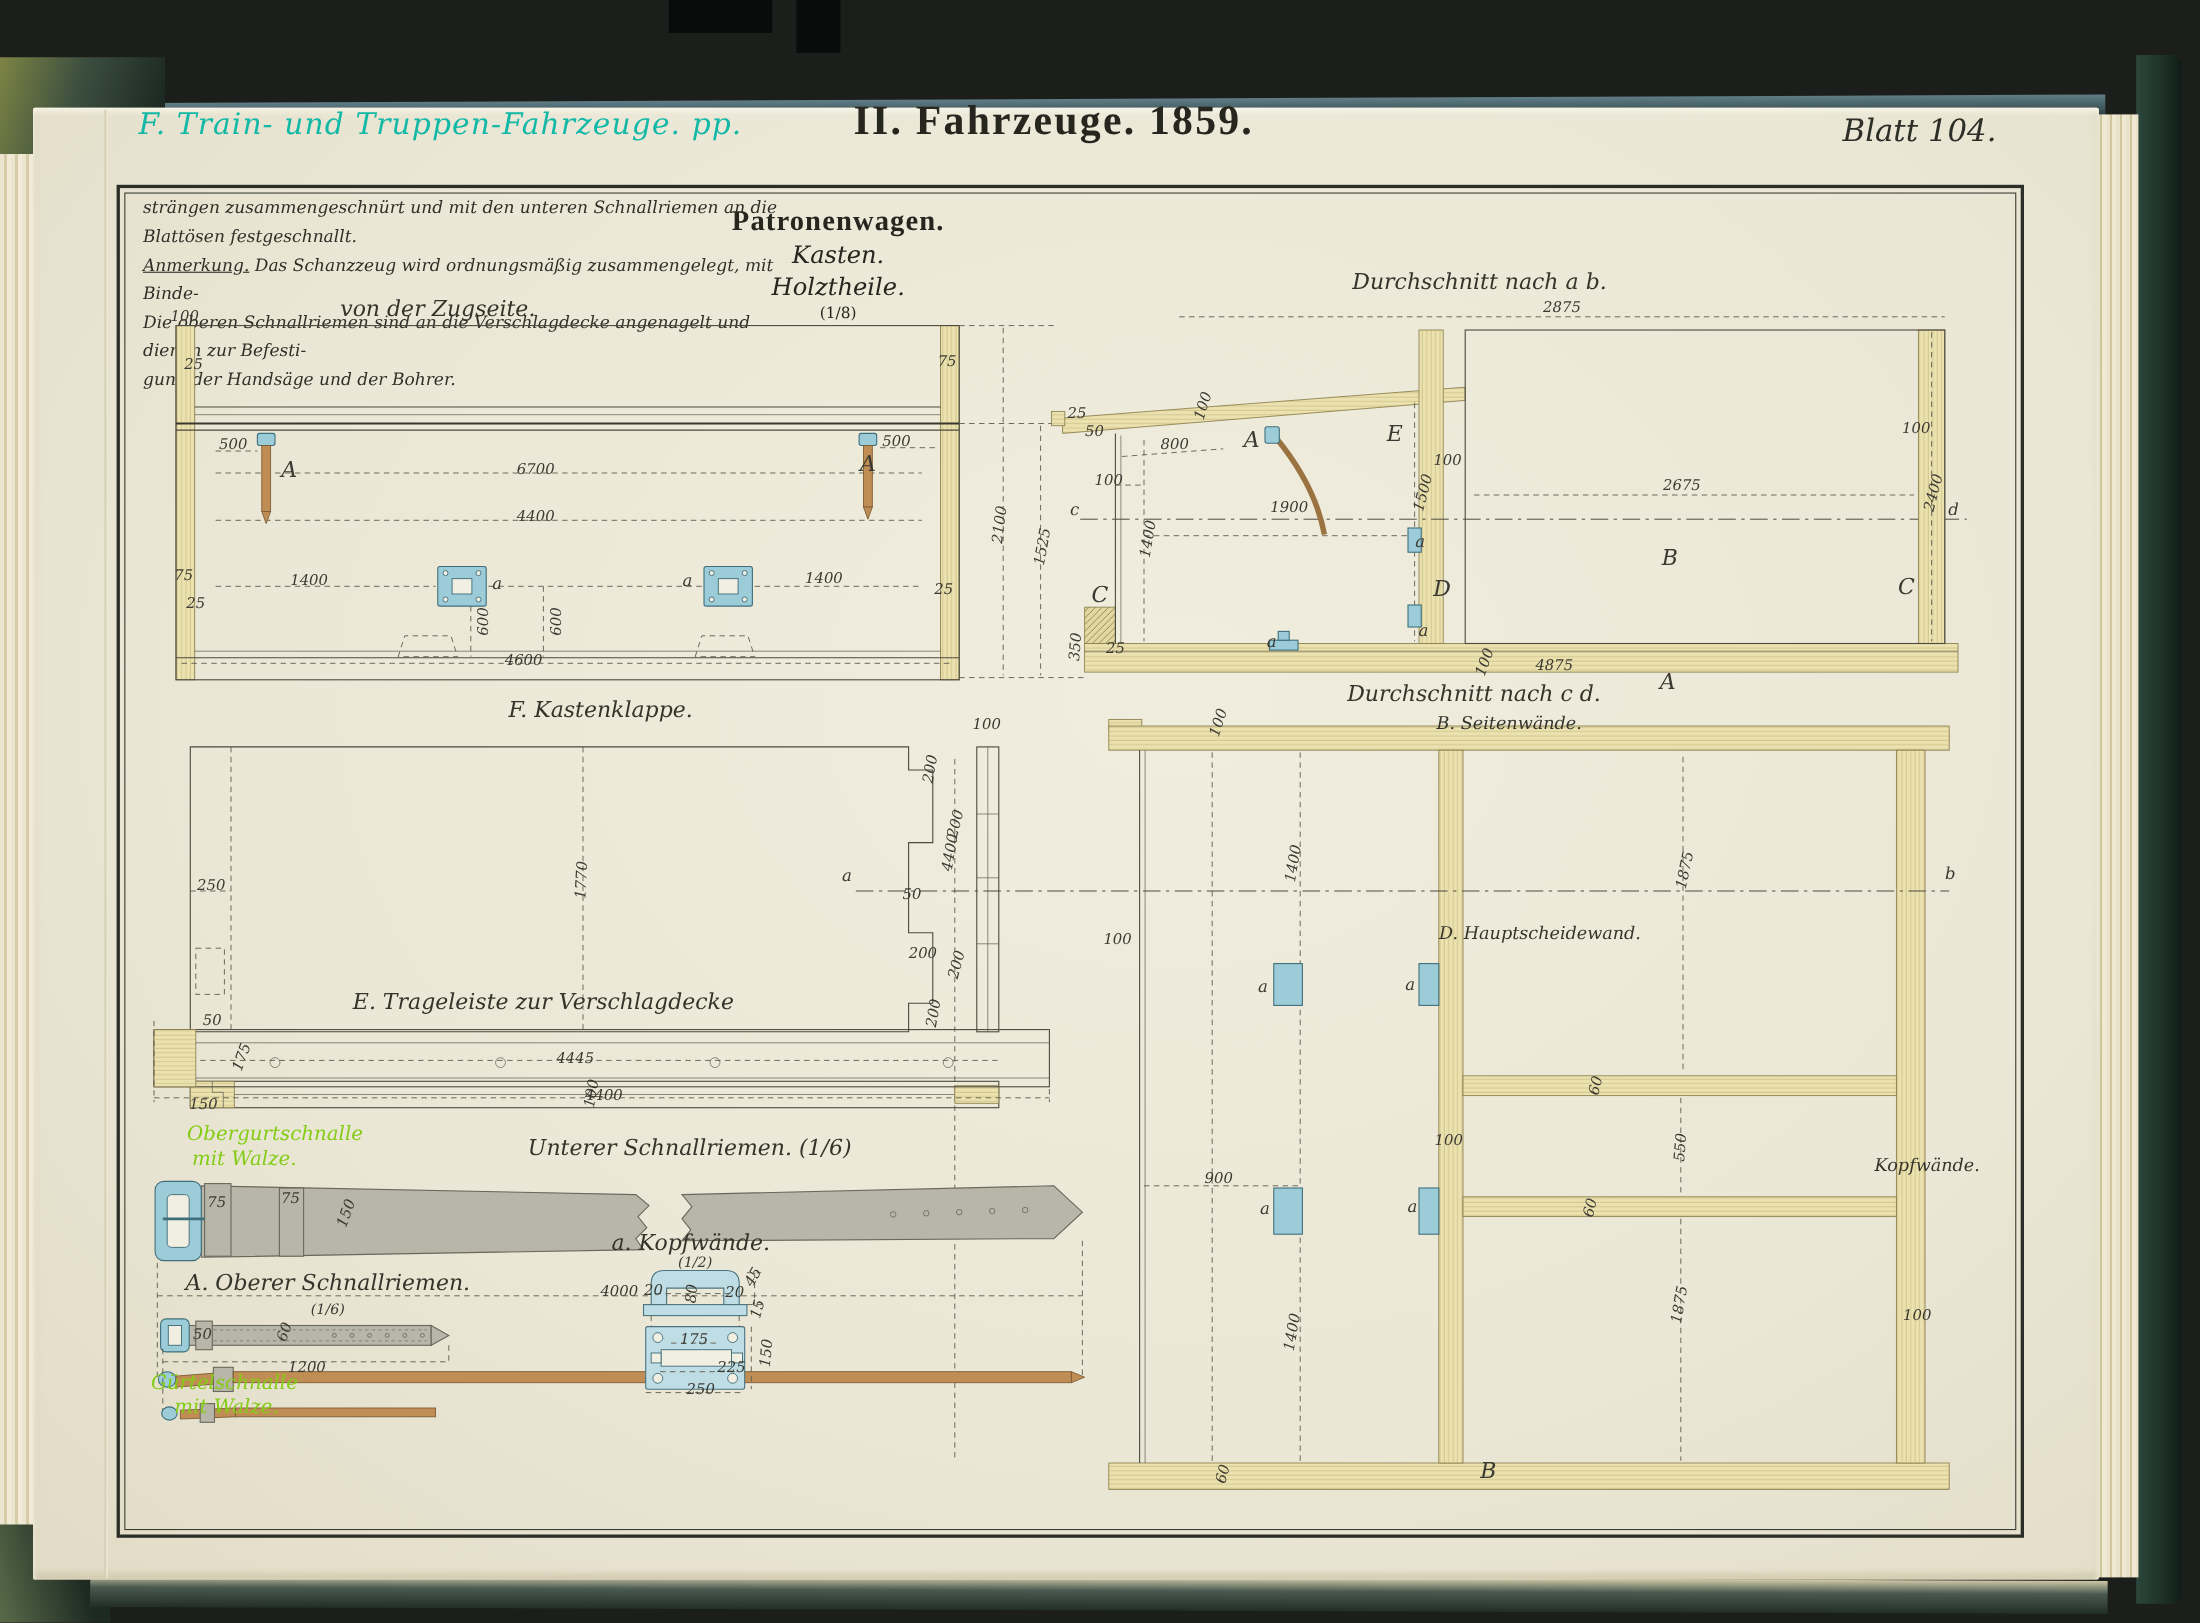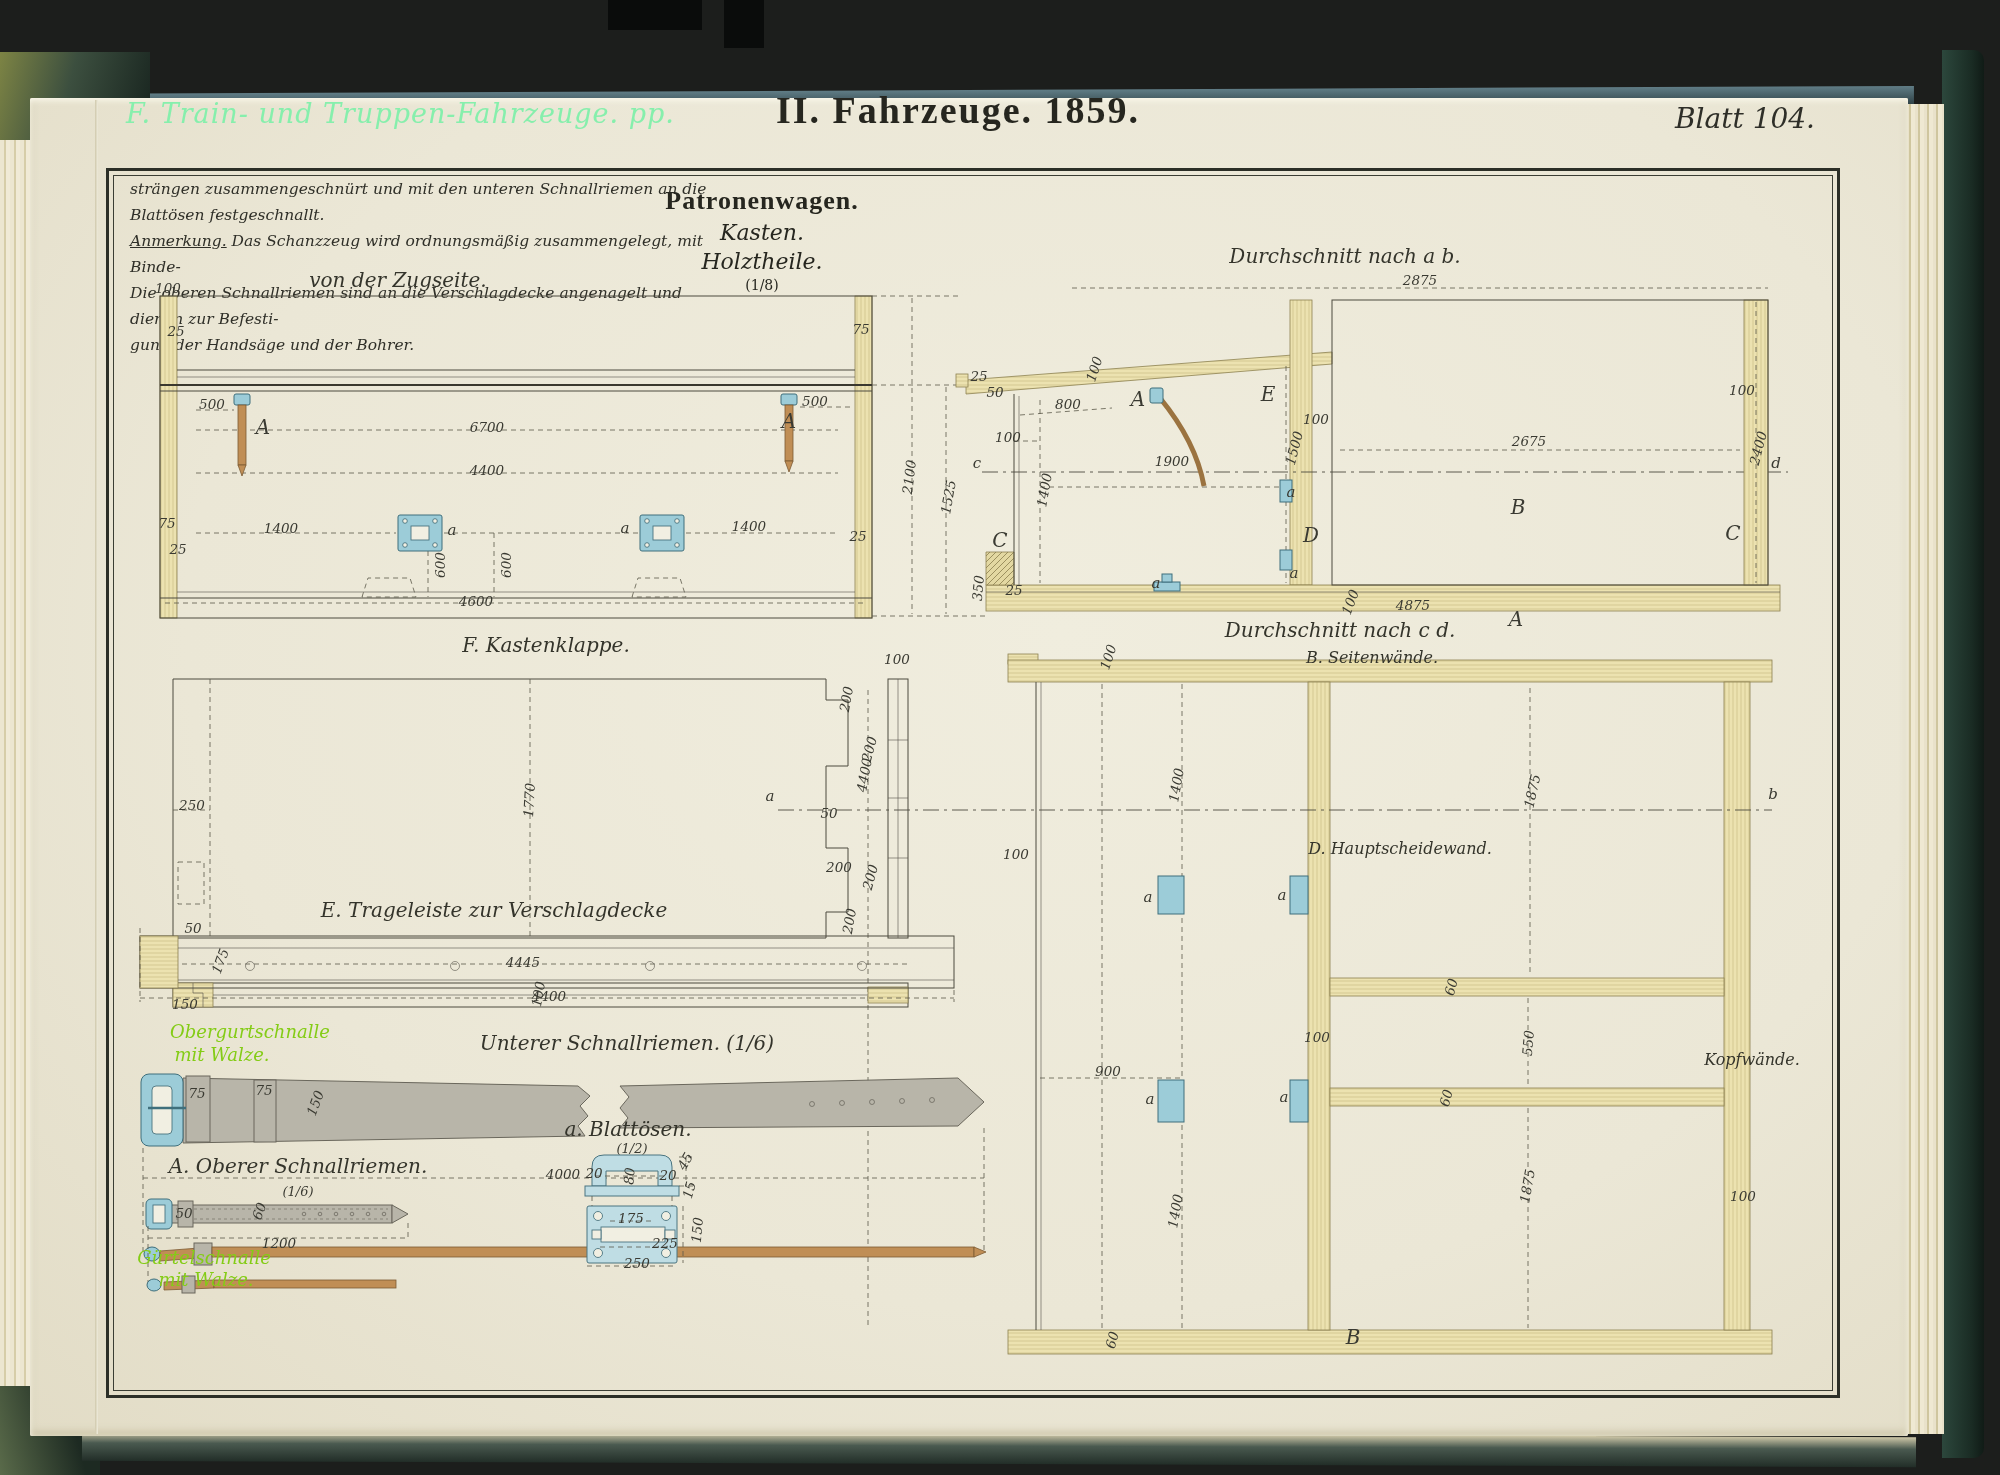--- a/index.html
+++ b/index.html
@@ -32,21 +32,21 @@
   
   .page{left:30px;top:98px;width:1878px;height:1338px;border-radius:2px;
     background:radial-gradient(ellipse at 55% 40%, #f0edde 0%, #ebe7d6 60%, #e2dcc6 100%);
     box-shadow:inset 0 2px 6px #fffdf2, inset 0 -4px 8px #c9c1a2;}
   .page-crease{left:95px;top:100px;width:3px;height:1334px;
     background:linear-gradient(90deg,#cfc8ab,#efecdd);}
   
   .frame-outer{left:106px;top:168px;width:1728px;height:1224px;border:3px solid var(--c-frame);}
   .frame-inner{position:absolute;left:4px;top:4px;right:4px;bottom:4px;border:1px solid #3b3e34;}
   
-  .hdr-series{left:126px;top:98px;font-style:italic;font-size:27px;color:#86efac;letter-spacing:1px;}
+  .hdr-series{left:126px;top:98px;font-style:italic;font-size:27px;color:#14b8a6;letter-spacing:1px;}
   .hdr-title{left:958px;top:88px;transform:translateX(-50%);font-family:"Liberation Serif",serif;
     font-weight:bold;font-size:38px;color:#26261f;letter-spacing:2px;}
   .hdr-sheet{left:1745px;top:102px;transform:translateX(-50%);font-style:italic;font-size:28px;color:#2e2e28;}
   
   .note{left:130px;top:176px;width:590px;font-style:italic;font-size:15.5px;line-height:26px;color:#2f2f28;}
   .note .u{text-decoration:underline;}
   
   .titles{left:762px;top:186px;transform:translateX(-50%);text-align:center;color:#26261f;}
   .titles .main{font-family:"Liberation Serif",serif;font-weight:bold;font-size:26px;letter-spacing:1px;}
   .titles .sub{font-style:italic;font-size:22px;margin-top:4px;}
@@ -347,21 +347,21 @@
 <div id="annotations" class="abs">
     <span class="lab h" style="left: 398px; top: 280px; transform: translate(-50%, -50%);">von der Zugseite.</span>
     <span class="lab h" style="left: 1345px; top: 256px; transform: translate(-50%, -50%);">Durchschnitt nach a b.</span>
     <span class="lab h" style="left: 546px; top: 645px; transform: translate(-50%, -50%);">F. Kastenklappe.</span>
     <span class="lab h" style="left: 1340px; top: 630px; transform: translate(-50%, -50%);">Durchschnitt nach c d.</span>
     <span class="lab h2" style="left: 1372px; top: 657px; transform: translate(-50%, -50%);">B. Seitenwände.</span>
     <span class="lab h" style="left: 494px; top: 910px; transform: translate(-50%, -50%);">E. Trageleiste zur Verschlagdecke</span>
     <span class="lab h" style="left: 627px; top: 1043px; transform: translate(-50%, -50%);">Unterer Schnallriemen. (1/6)</span>
     <span class="lab h" style="left: 298px; top: 1166px; transform: translate(-50%, -50%);">A. Oberer Schnallriemen.</span>
     <span class="lab n2" style="left: 298px; top: 1191px; transform: translate(-50%, -50%);">(1/6)</span>
-    <span class="lab h" style="left: 628px; top: 1129px; transform: translate(-50%, -50%);">a. Blattösen.</span>
+    <span class="lab h" style="left: 628px; top: 1129px; transform: translate(-50%, -50%);">a. Kopfwände.</span>
     <span class="lab n2" style="left: 632px; top: 1148px; transform: translate(-50%, -50%);">(1/2)</span>
     <span class="lab h2" style="left: 1400px; top: 848px; transform: translate(-50%, -50%);">D. Hauptscheidewand.</span>
     <span class="lab h2" style="left: 1752px; top: 1059px; transform: translate(-50%, -50%);">Kopfwände.</span>
     <span class="lab h3" style="left: 250px; top: 1031px; transform: translate(-50%, -50%);">Obergurtschnalle</span>
     <span class="lab h3" style="left: 222px; top: 1054px; transform: translate(-50%, -50%);">mit Walze.</span>
     <span class="lab h3" style="left: 204px; top: 1257px; transform: translate(-50%, -50%);">Gürtelschnalle</span>
     <span class="lab h3" style="left: 206px; top: 1279px; transform: translate(-50%, -50%);">mit Walze.</span>
     <span class="lab n" style="left: 168px; top: 288px; transform: translate(-50%, -50%);">100</span>
     <span class="lab n" style="left: 176px; top: 331px; transform: translate(-50%, -50%);">25</span>
     <span class="lab n" style="left: 167px; top: 523px; transform: translate(-50%, -50%);">75</span>

